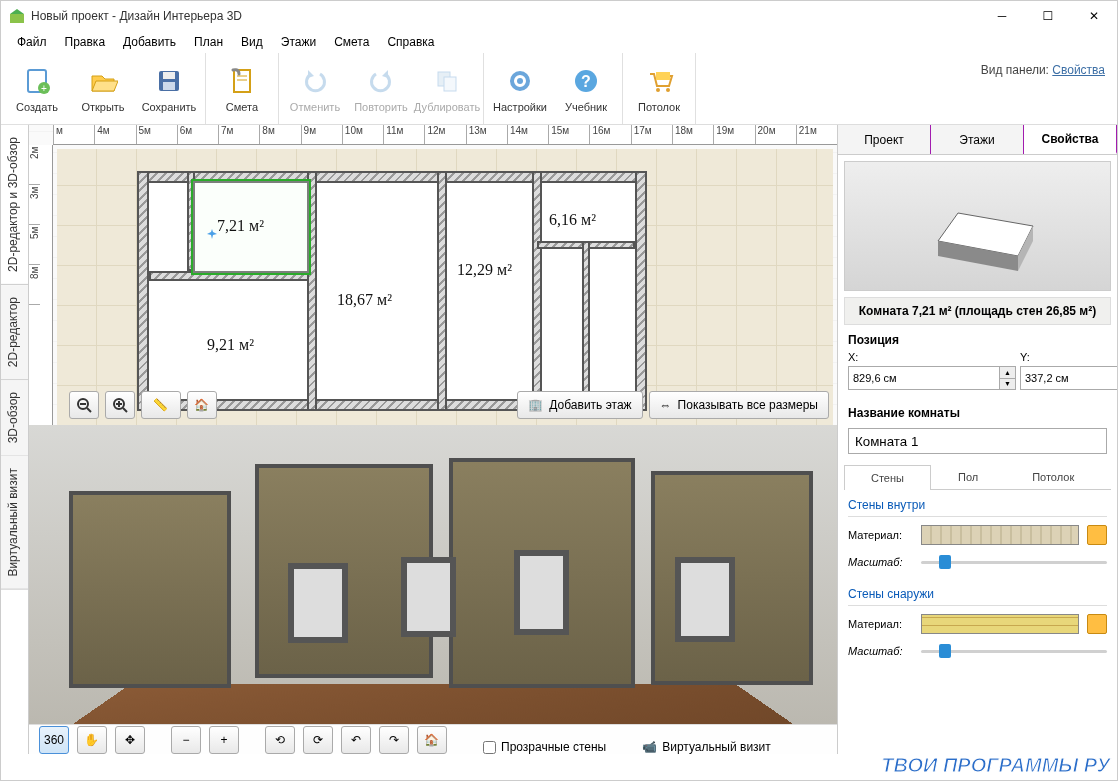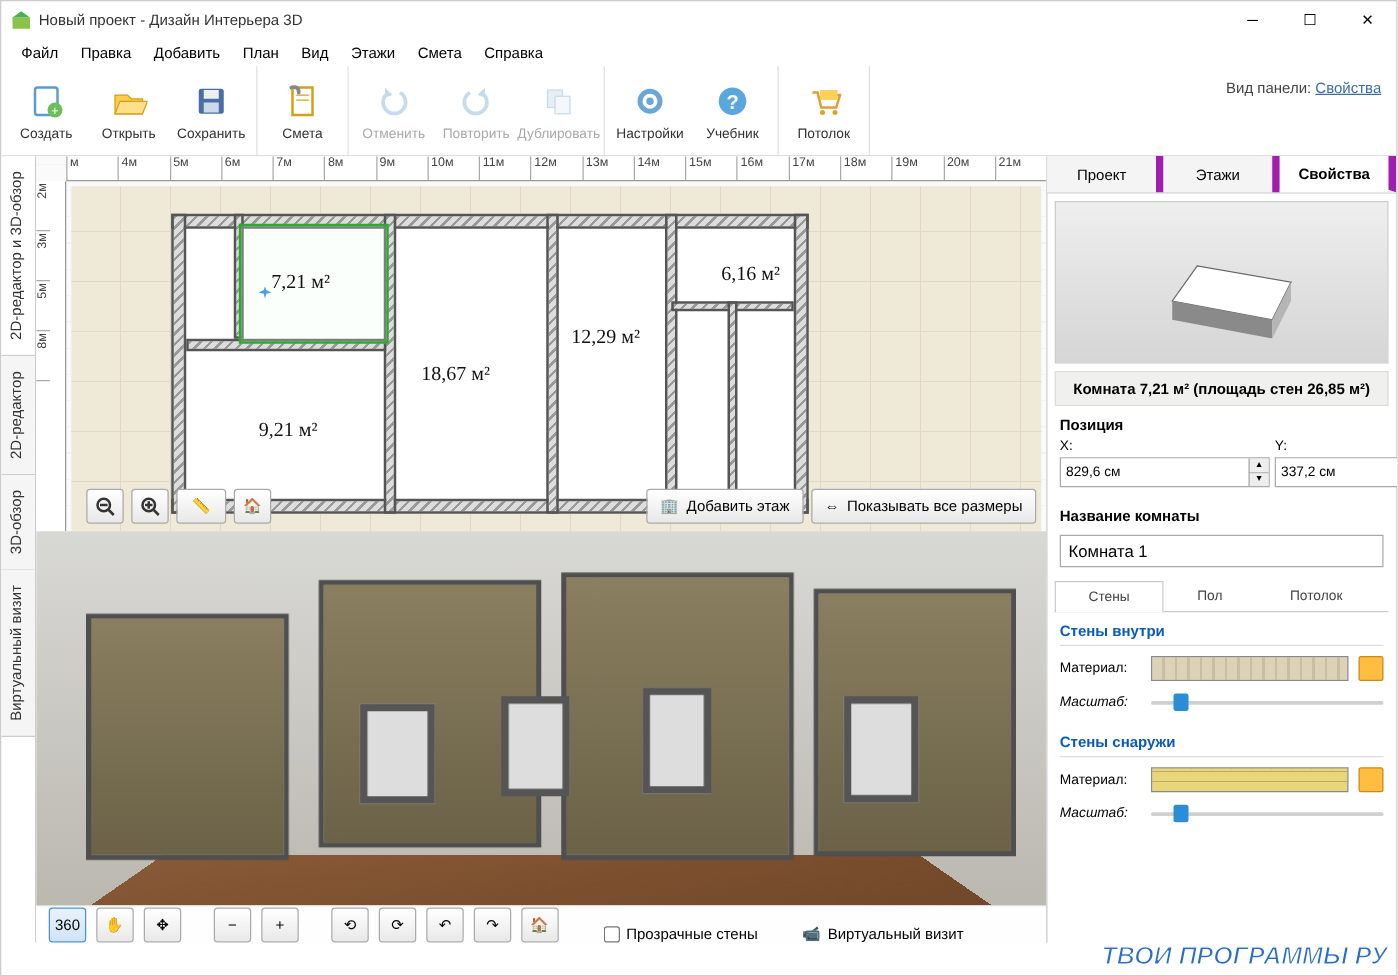--- a/index.html
+++ b/index.html
@@ -40,39 +40,39 @@
   .btns2d-right{position:absolute; bottom:6px; right:8px; display:flex; gap:6px; z-index:5;}
   .pillbtn{height:28px; padding:0 10px; background:linear-gradient(#fff,#e8e8e8); border:1px solid #aaa; border-radius:3px; display:flex; align-items:center; gap:6px; font-size:12px;}
   .pane3d{flex:1; position:relative; background:linear-gradient(#d8d8d5,#b8b5ac); overflow:hidden;}
   .wall3d{position:absolute; background:linear-gradient(#8a7f5f,#6b6248); border:4px solid #4f4f4f;}
   .floor3d{position:absolute; bottom:0; left:0; right:0; height:50%; background:linear-gradient(160deg,#8a5a36,#6d4527); transform:perspective(400px) rotateX(55deg); transform-origin:bottom;}
   .window3d{position:absolute; background:#ddd; border:6px solid #555;}
   .bottom-bar{height:30px; position:absolute; bottom:0; left:0; right:0; display:flex; align-items:flex-end; gap:8px; padding:0 10px; background:#fefefe; border-top:1px solid #ddd;}
   .check{display:flex; align-items:center; gap:5px; font-size:12px;}
   .right-panel{width:280px; border-left:1px solid #ccc; display:flex; flex-direction:column; overflow:auto;}
   .rp-tabs{display:flex; height:30px; border-bottom:1px solid #ccc;}
-  .rp-tab{flex:1; display:flex; align-items:center; justify-content:center; font-size:12px; border-right:6px solid #a21caf; background:#f4f4f4;}
+  .rp-tab{flex:1; display:flex; align-items:center; justify-content:center; font-size:12px; border-right:1px solid #a21caf; background:#f4f4f4;}
   .rp-tab.active{background:#fff; border-bottom:2px solid #fff; font-weight:600;}
   .room-preview{height:130px; background:linear-gradient(#eee,#d5d5d5); display:flex; align-items:center; justify-content:center; margin:6px; border:1px solid #ccc;}
   .room-caption{text-align:center; padding:6px; font-size:12px; background:#f0f0ee; margin:0 6px; border:1px solid #ddd;}
   .section-h{font-weight:600; padding:8px 10px 4px;}
   .pos-row{display:flex; gap:4px; padding:0 10px 8px;}
   .pos-col{flex:1; display:flex; flex-direction:column; gap:3px;}
   .pos-col label{font-size:11px;}
   .spin{display:flex; border:1px solid #aaa; height:24px;}
   .spin input{flex:1; border:none; padding:0 4px; font-size:11px;}
   .spin .updown{width:16px; display:flex; flex-direction:column;}
   .spin .updown div{flex:1; display:flex; align-items:center; justify-content:center; font-size:7px; background:#eee; border-left:1px solid #aaa;}
   .spin .updown div:first-child{border-bottom:1px solid #aaa;}
   .name-input{margin:4px 10px 10px; height:26px; border:1px solid #aaa; width:calc(100% - 20px); padding:0 6px;}
   .sub-tabs{display:flex; border-bottom:1px solid #ccc; margin:0 6px;}
   .sub-tab{padding:6px 26px; font-size:11px; color:#444; border:1px solid transparent; border-bottom:none;}
   .sub-tab.active{border-color:#ccc; background:#fff; position:relative; top:1px;}
   .wall-sec{margin:8px 10px;}
-  .wall-sec h4{color:#0a5bb8; font-size:12px; font-weight:700; border-bottom:1px solid #ddd; padding-bottom:4px; margin-bottom:8px;}
+  .wall-sec h4{color:#0a5bb8; font-size:12px; font-weight:400; border-bottom:1px solid #ddd; padding-bottom:4px; margin-bottom:8px;}
   .mat-row{display:flex; align-items:center; gap:8px; margin-bottom:8px;}
   .mat-row label{width:65px; font-size:11px;}
   .swatch{flex:1; height:20px; border:1px solid #888;}
   .swatch.inner{background:repeating-linear-gradient(90deg,#dcd2b6 0 8px,#c9bf9f 8px 10px);}
   .swatch.outer{background:repeating-linear-gradient(0deg,#e8d77a 0 7px,#c7a84f 7px 8px),repeating-linear-gradient(90deg,transparent 0 15px,#b5933f 15px 16px);}
   .folder-btn{width:20px; height:20px; background:#ffbe42; border:1px solid #c88a12; border-radius:2px;}
   .slider-row{display:flex; align-items:center; gap:8px;font-style:italic;}
   .slider-row label{width:65px; font-size:11px;}
   .slider{flex:1; position:relative; height:18px;}
   .slider-track{position:absolute; top:8px; left:0; right:0; height:3px; background:#d0d0d0; border-radius:2px;}
@@ -272,21 +272,21 @@
 
           <div class="wall" style="top:0;left:170px;bottom:0;width:10px"></div>
           <div class="wall" style="top:0;left:300px;bottom:0;width:10px"></div>
           <div class="wall" style="top:0;left:395px;bottom:0;width:10px"></div>
           <div class="wall" style="top:100px;left:12px;width:160px;height:10px"></div>
           <div class="wall" style="top:0;left:50px;height:100px;width:8px"></div>
           <div class="wall" style="top:70px;left:400px;right:12px;height:8px"></div>
           <div class="wall" style="top:70px;left:445px;bottom:12px;width:8px"></div>
           <div class="green-room" style="top:8px;left:54px;width:120px;height:96px"></div>
           <div class="room-label" style="top:46px; left:80px">7,21 м²</div>
-          <div class="room-label" style="top:40px; left:440px">6,16 м²</div>
+          <div class="room-label" style="top:40px; left:412px">6,16 м²</div>
           <div class="room-label" style="top:120px; left:200px">18,67 м²</div>
           <div class="room-label" style="top:90px; left:320px">12,29 м²</div>
           <div class="room-label" style="top:165px; left:70px">9,21 м²</div>
           <svg style="position:absolute;top:58px;left:70px" width="10" height="10">
               <polygon points="5,0 6,3 10,5 6,6 5,10 4,6 0,5 4,3" fill="#4aa0e8"></polygon>
             </svg>
         </div>
       </div>
       <div class="toolbar2d">
         <div class="sqbtn">

